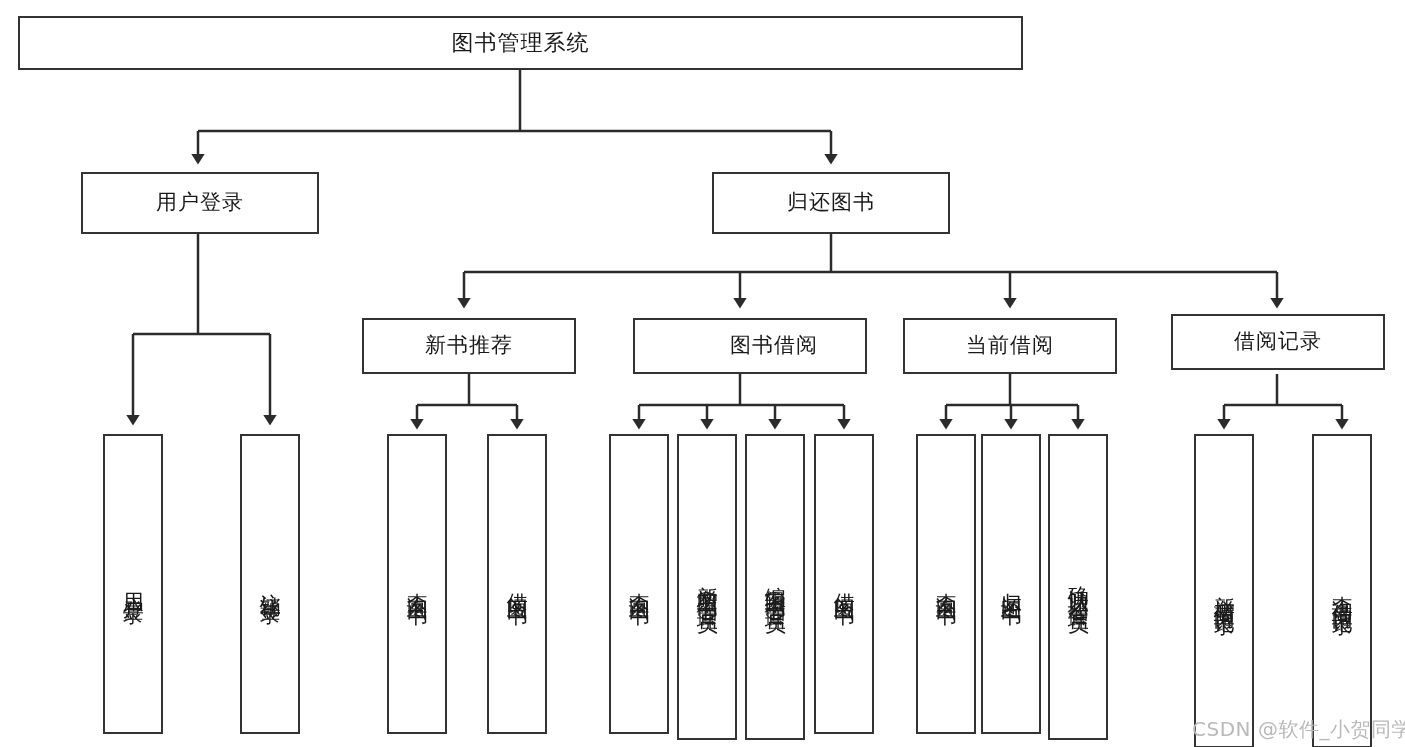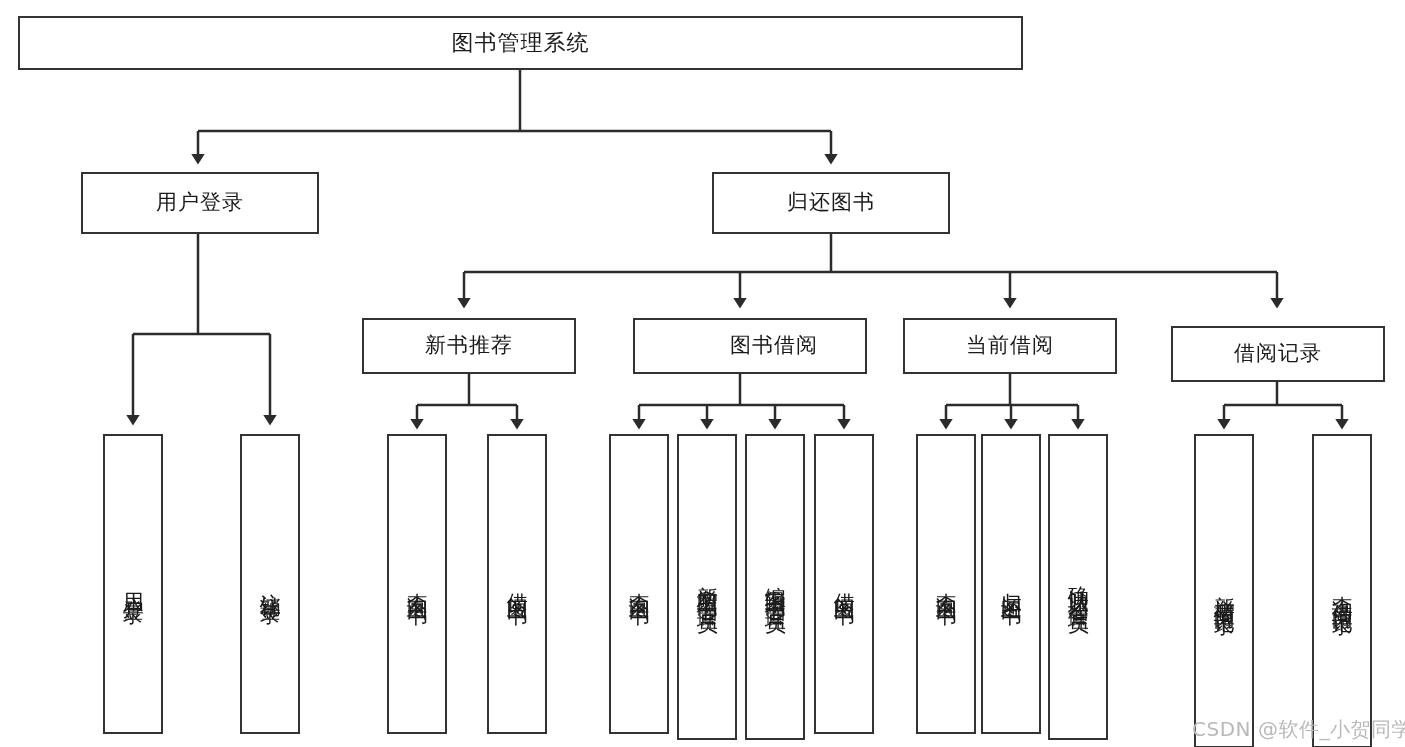--- a/index.html
+++ b/index.html
@@ -143,21 +143,21 @@
   </div>
 
   <div class="node horiz" style="left:633px; top:318px; width:234px; height:56px;padding-left:48px;">
     <span>图书借阅</span>
   </div>
 
   <div class="node horiz" style="left:903px; top:318px; width:214px; height:56px;">
     <span>当前借阅</span>
   </div>
 
-  <div class="node horiz" style="left:1171px; top:326px; width:214px; height:56px;">
+  <div class="node horiz" style="left:1171px; top:314px; width:214px; height:56px;">
     <span>借阅记录</span>
   </div>
 
   <div class="node vert" style="left:103px; top:434px; width:60px; height:300px;">
     <span>用户登录</span>
   </div>
 
   <div class="node vert" style="left:240px; top:434px; width:60px; height:300px;">
     <span>注销登录</span>
   </div>

